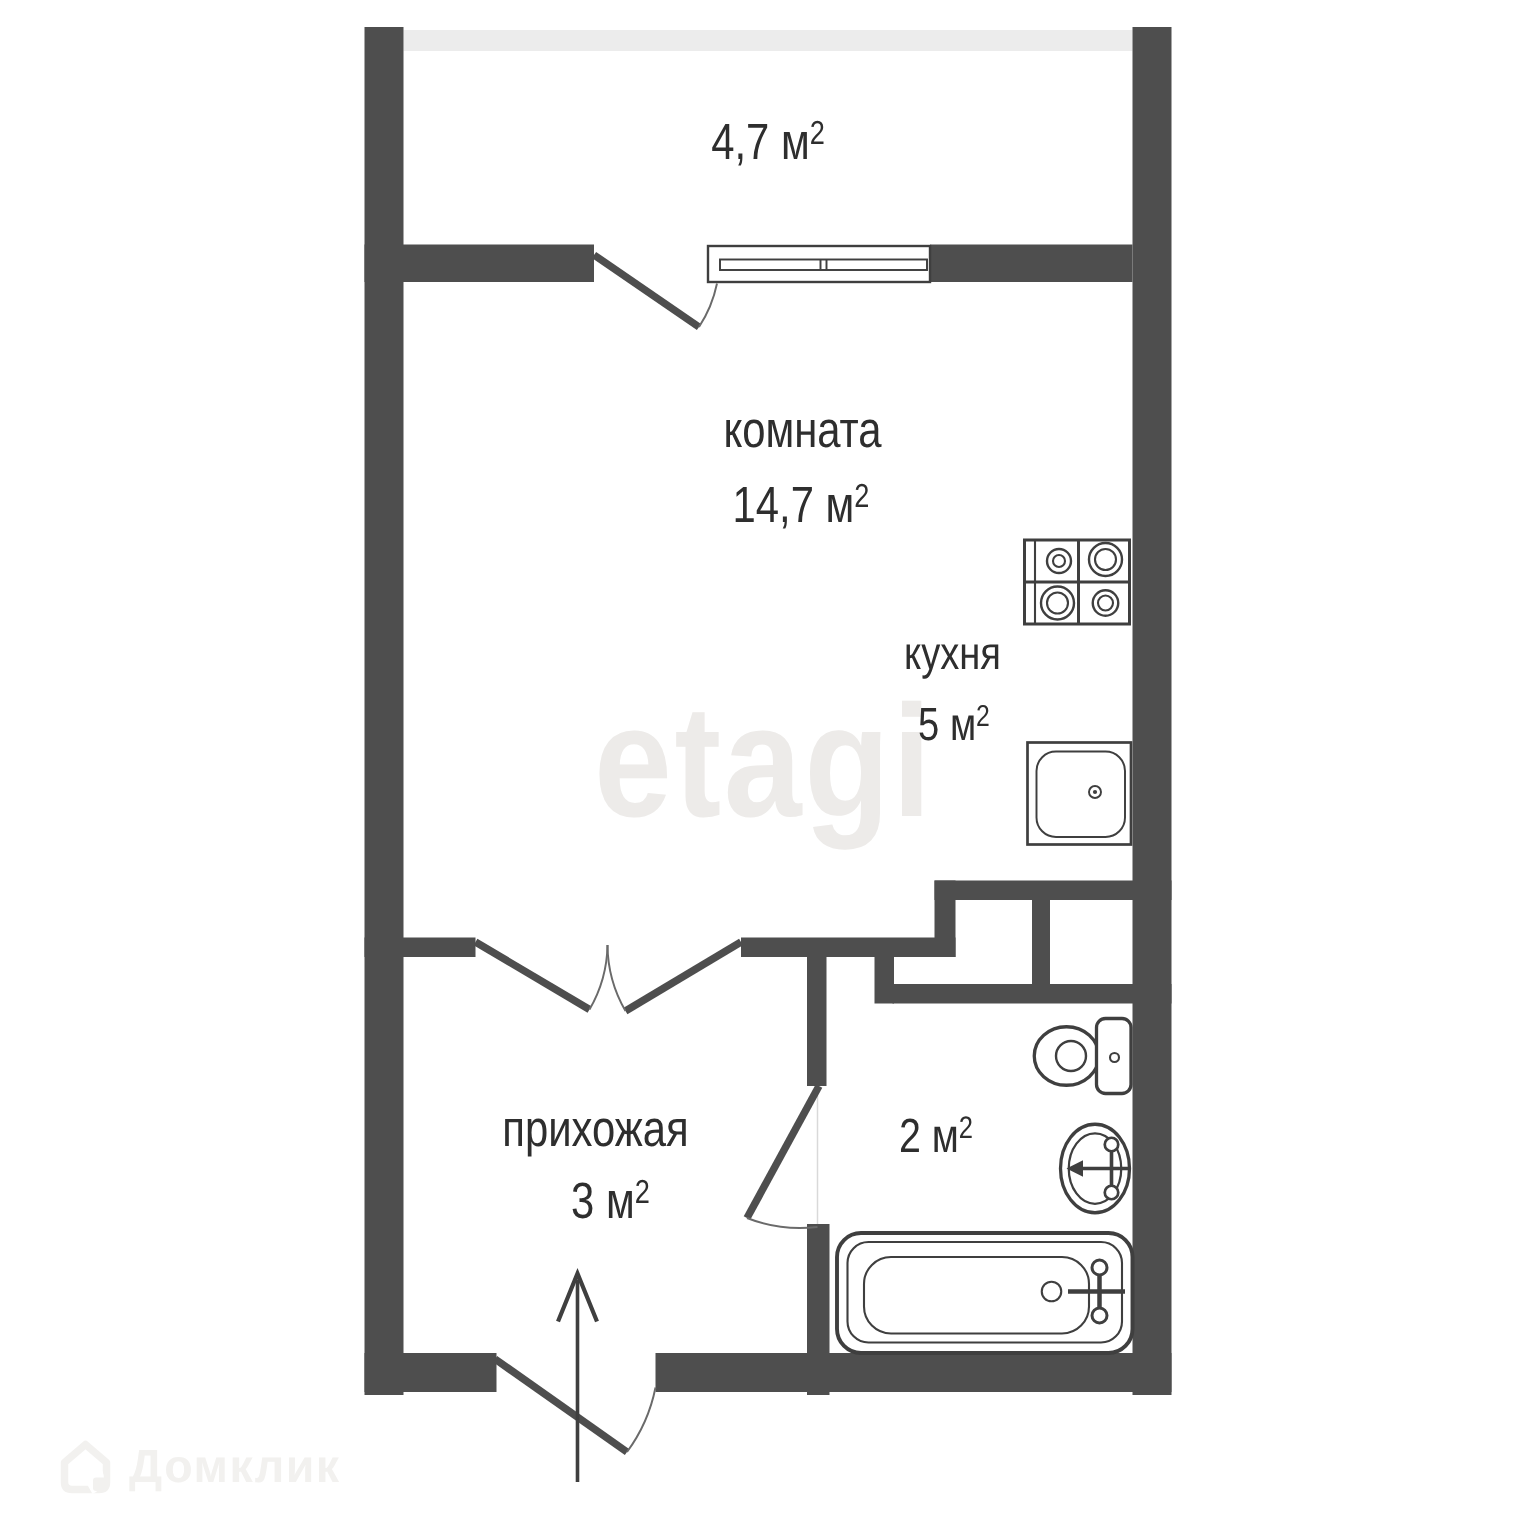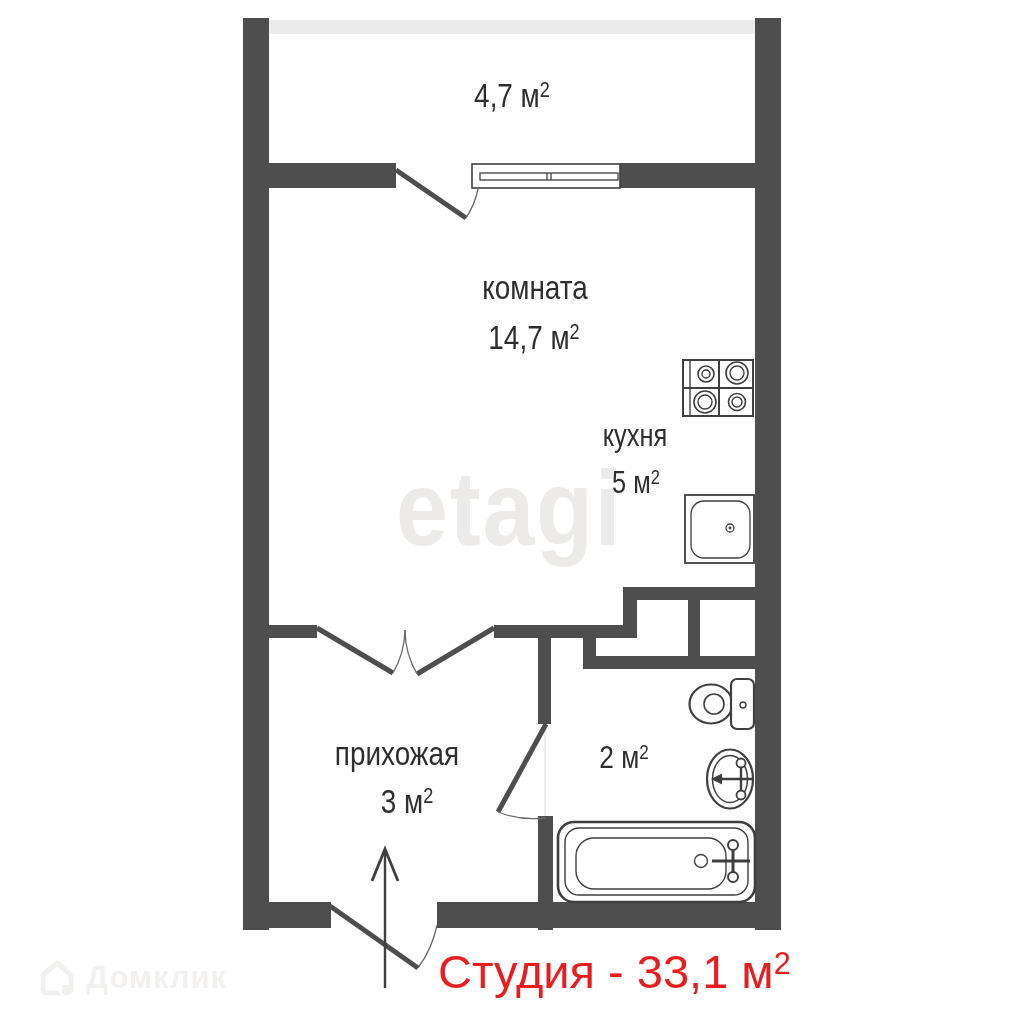--- a/index.html
+++ b/index.html
@@ -159,23 +159,20 @@
 
   <div class="label" style="left:397px;top:736px;font-size:34px">прихожая</div>
   <div class="label" style="left:407px;top:784px;font-size:34px">
     <span>3 м</span><sup class="sup">2</sup>
   </div>
 
   <div class="label" style="left:624px;top:741px;font-size:32px">
     <span>2 м</span><sup class="sup">2</sup>
   </div>
 
-  <div class="plan-title">
-    <span>Студия - 33,1 м</span><sup class="sup">2</sup>
-  </div>
 
   <div class="brand">
     <svg width="42" height="40" viewBox="0 0 42 40">
       <path d="M7 17 L21 5 L35 17 L35 30 Q35 35 30 35 L12 35 Q7 35 7 30 Z" fill="none" stroke="var(--watermark2,#f2f1ef)" stroke-width="5" stroke-linejoin="round"></path>
       <path d="M24 35 Q33 30 28 22" fill="none" stroke="#fff" stroke-width="7"></path>
       <rect x="26" y="27" width="9" height="9" rx="2" fill="var(--watermark2,#f2f1ef)"></rect>
     </svg>
     <span class="brand-text">Домклик</span>
   </div>
 

